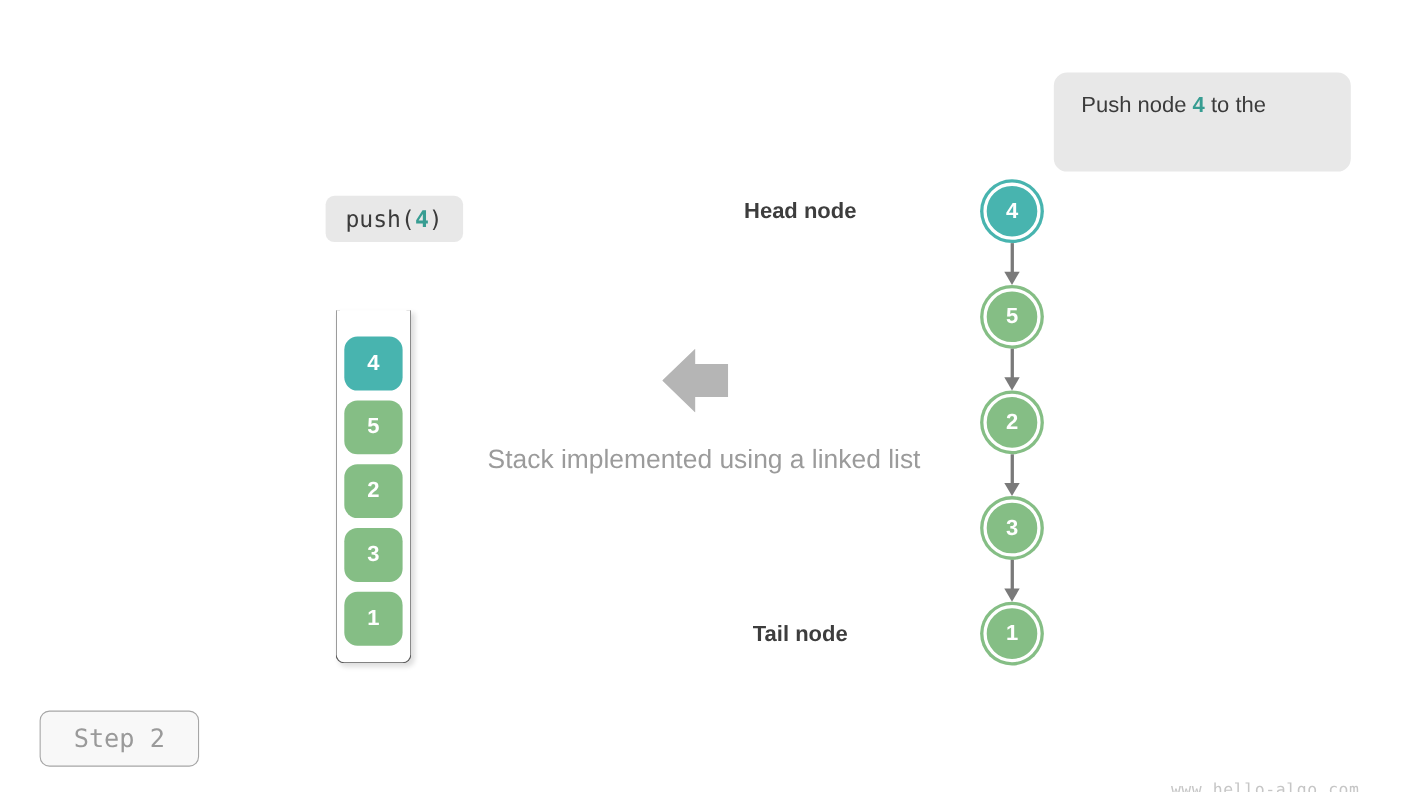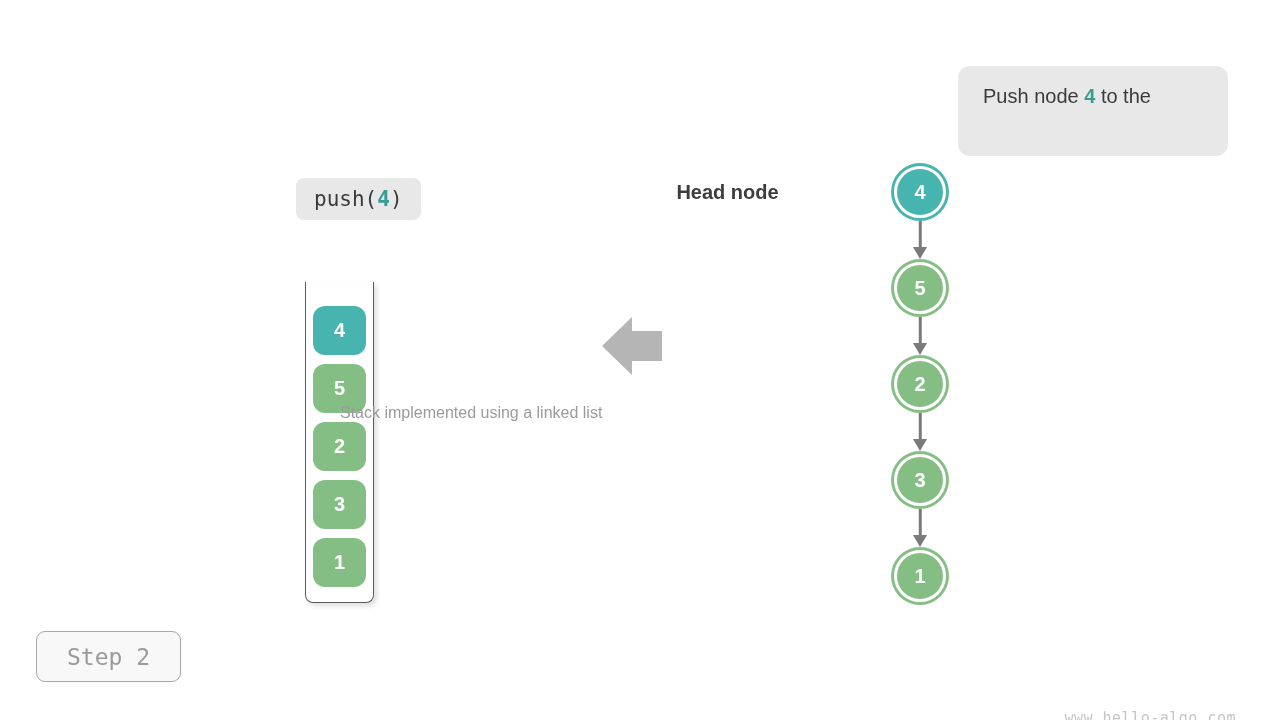--- a/index.html
+++ b/index.html
@@ -38,22 +38,22 @@
   .stack-node {
     width:53px; height:49px; border-radius:12px; background:var(--green-fill);
     color:#fff; font-size:20px; font-weight:700;
     display:flex; align-items:center; justify-content:center; flex:none;
   }
   .stack-node[data-state="new"] { background:var(--teal-fill); }
 
   
   .big-arrow { position:absolute; left:602px; top:317px; }
   .caption {
-    position:absolute; left:340px; top:404px; width:600px; text-align:left;
-    font-size:16px; color:var(--gray-text);
+    position:absolute; left:340px; top:404px; width:600px; text-align:center;
+    font-size:24px; color:var(--gray-text);
   }
 
   
   .linked-list {
     position:absolute; left:891px; top:163px;
     display:flex; flex-direction:column; align-items:center;
   }
   .ll-node {
     width:46px; height:46px; margin:3px; border:3px solid #fff; border-radius:50%;
     background:var(--green-fill); box-shadow:0 0 0 3px var(--green-fill);
@@ -75,21 +75,21 @@
   
   .node-label {
     position:absolute; left:580px; width:295px; text-align:center;
     font-size:20px; font-weight:700; color:var(--label-text); line-height:28px;
   }
   .head-label { top:178px; }
   .tail-label { top:563px; }
 
   
   .step-badge {
-    position:absolute; left:36px; top:631px; width:145px; height:51px;
+    position:absolute; left:36px; top:646px; width:145px; height:51px;
     border:1.5px solid var(--badge-border); border-radius:9px;
     background:var(--badge-bg); box-sizing:border-box;
     color:var(--badge-text); font-family:"DejaVu Sans Mono", monospace;
     font-size:23px; display:flex; align-items:center; justify-content:center;
   }
 
   
   .watermark {
     position:absolute; right:44px; top:677px;
     font-family:"DejaVu Sans Mono", monospace; font-size:15px;
@@ -143,18 +143,19 @@
       </div>
     <div class="ll-node" data-state="existing">3</div>
     <div class="connector">
         <div class="line"></div>
         <div class="head"></div>
       </div>
     <div class="ll-node" data-state="existing">1</div>
   </div>
 
   <div class="node-label head-label">Head node</div>
+  <div class="node-label tail-label">Tail node</div>
 
   <div class="step-badge">Step 2</div>
 
   <div class="watermark">www.hello-algo.com</div>
 
 </div>
 
 </body></html>

